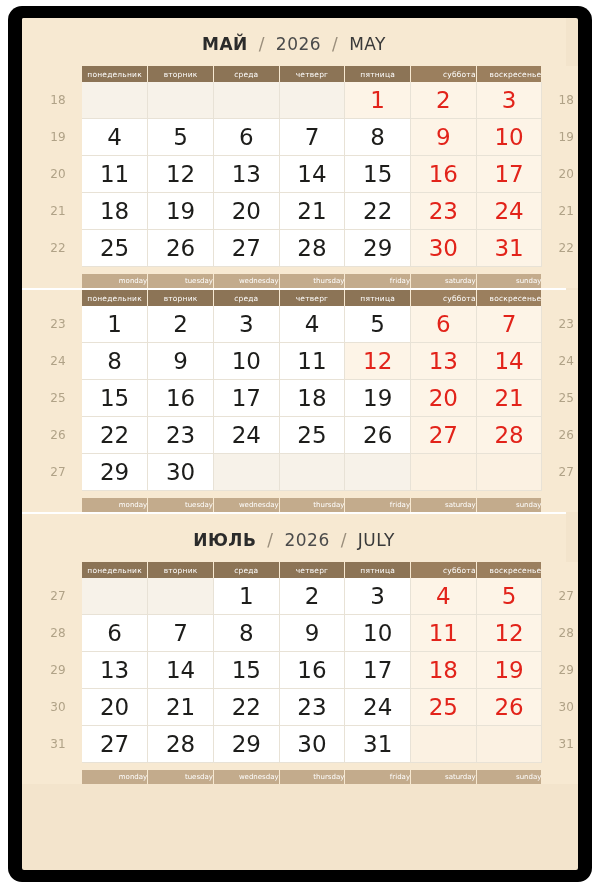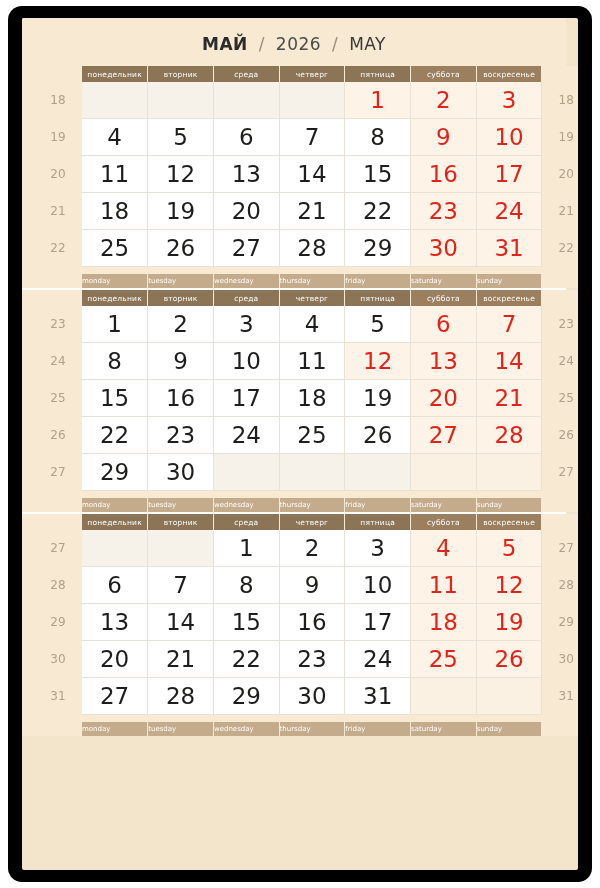--- a/index.html
+++ b/index.html
@@ -95,27 +95,28 @@
     letter-spacing: 0.2px;
     border-right: 1px solid #f7e9d2;
     font-family: "DejaVu Sans", sans-serif;
   }
   .hdr-ru td.wknum {
     background: #f7e9d2;
     border-right: none;
   }
   .hdr-ru td.sat, .hdr-ru td.sun {
     background: #9b7f5e;
+    text-align: right;
   }
 
   .ftr-en td {
     background: #c3ab8c;
     color: #ffffff;
     font-size: 7px;
-    text-align: left;
+    text-align: right;
     height: 14px;
     border-right: 1px solid #f7e9d2;
     font-family: "DejaVu Sans", sans-serif;
   }
   .ftr-en td.wknum {
     background: #f7e9d2;
     border-right: none;
   }
 
   tr.week td.day {
@@ -372,20 +373,27 @@
           <td>saturday</td>
           <td>sunday</td>
           <td class="wknum"></td>
         </tr>
       </tbody>
           </table>
       </div>
     </div>
 
     <div class="block">
+      <div class="month-title">
+        <span class="ru">ИЮЛЬ</span>
+        <span class="sep">/</span>
+        <span class="year">2026</span>
+        <span class="sep">/</span>
+        <span class="en">JULY</span>
+      </div>
       <div class="tbl-wrap">
       <table class="cal">
         <colgroup>
           <col class="wk">
               <col class="dy">
               <col class="dy">
               <col class="dy">
               <col class="dy">
               <col class="dy">
               <col class="dy">

